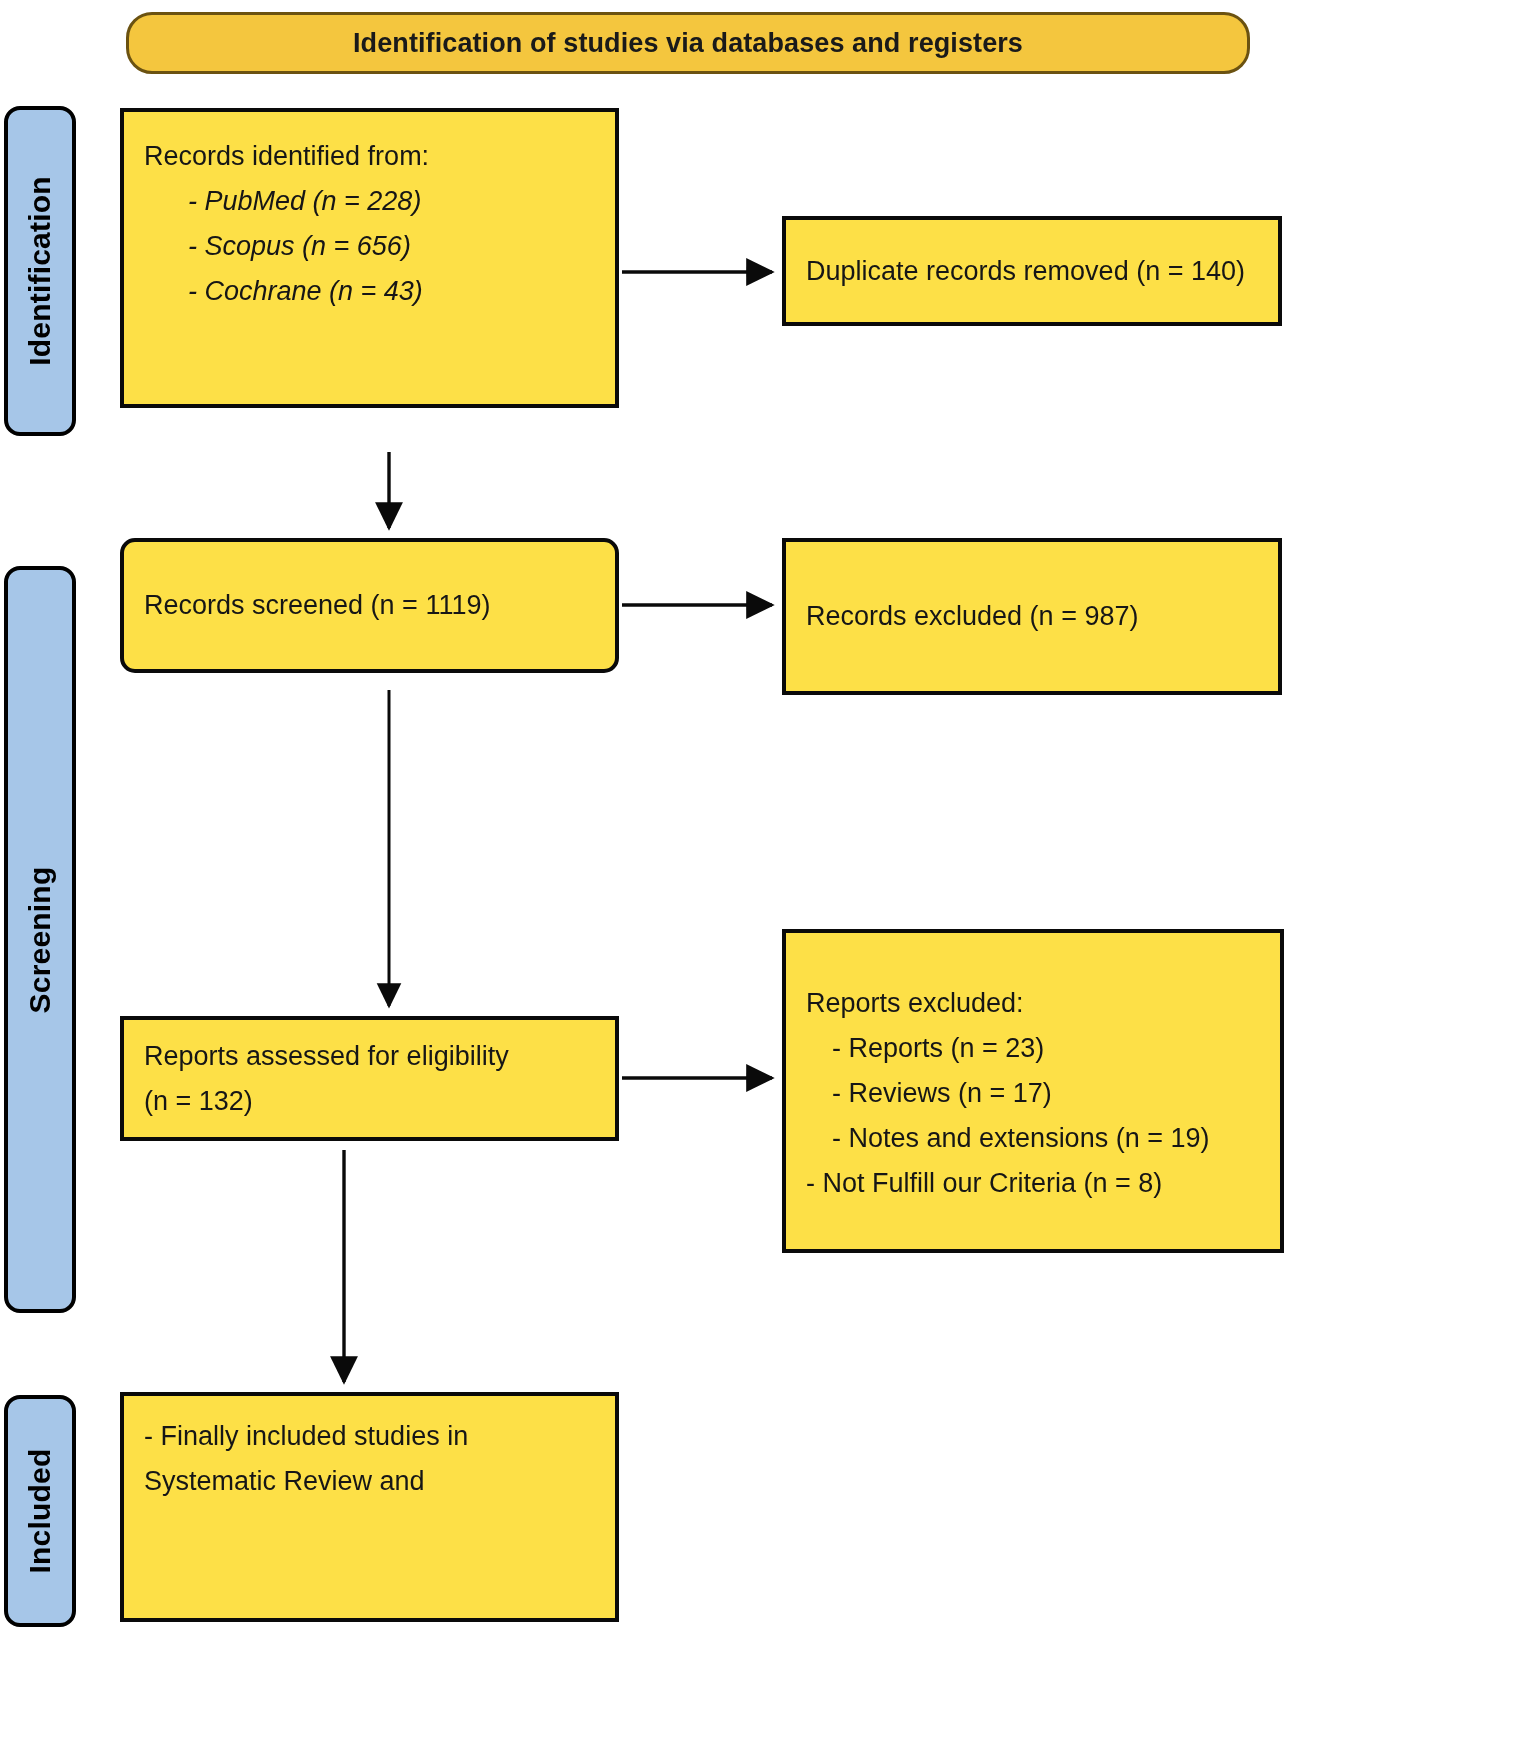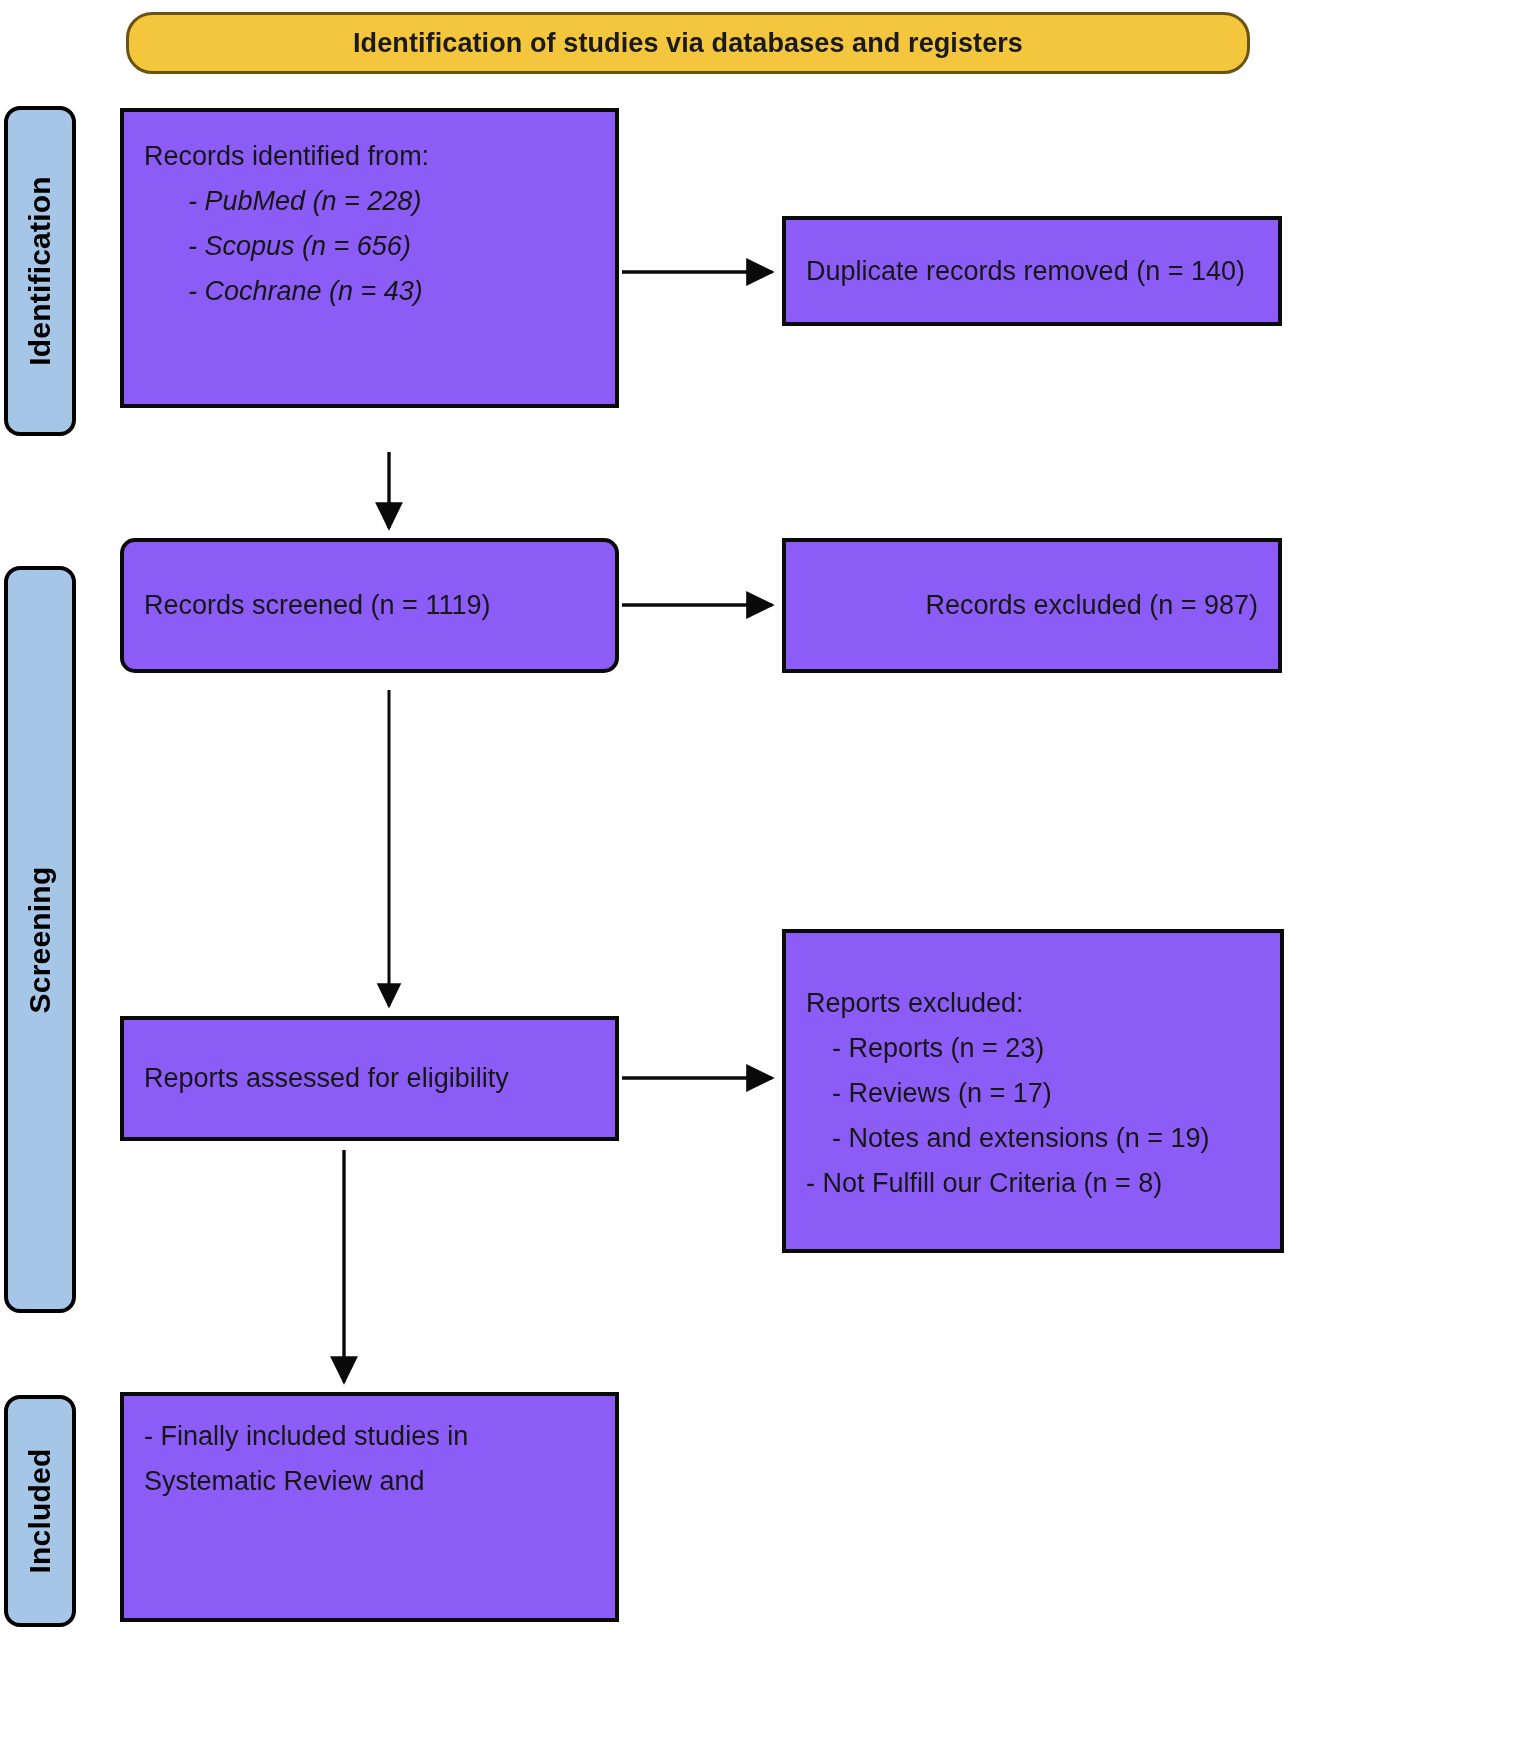--- a/index.html
+++ b/index.html
@@ -61,21 +61,21 @@
     color: #000000;
     letter-spacing: 0.2px;
   }
   #stage-identification { left: 4px;  top: 106px;  width: 72px;  height: 330px; }
   #stage-screening      { left: 4px;  top: 566px;  width: 72px;  height: 747px; }
   #stage-included       { left: 4px;  top: 1395px; width: 72px;  height: 232px; }
 
   
   .flow-box {
     position: absolute;
-    background: #8b5cf6;
+    background: #fde047;
     border: 4px solid #0a0a0a;
     box-sizing: border-box;
     padding: 18px 20px;
     display: flex;
     flex-direction: column;
     justify-content: center;
   }
   .flow-box .line {
     font-size: 27px;
     line-height: 45px;
@@ -90,21 +90,21 @@
     padding-left: 26px;
   }
   .flow-box.top-align {
     justify-content: flex-start;
   }
 
   
   #box-records-identified   { left: 120px; top: 108px;  width: 499px; height: 300px; }
   #box-duplicates-removed   { left: 782px; top: 216px;  width: 500px; height: 110px; }
   #box-records-screened     { left: 120px; top: 538px;  width: 499px; height: 135px; border-radius: 15px; }
-  #box-records-excluded     { left: 782px; top: 538px;  width: 500px; height: 135px; align-items: flex-end; }
+  #box-records-excluded     { left: 782px; top: 538px;  width: 500px; height: 157px; }
   #box-reports-assessed     { left: 120px; top: 1016px; width: 499px; height: 125px; }
   #box-reports-excluded     { left: 782px; top: 929px;  width: 502px; height: 324px; justify-content: center; }
   #box-final-included       { left: 120px; top: 1392px; width: 499px; height: 230px; }
 
   #box-records-identified .inner,
   #box-reports-excluded .inner {
     margin-top: 4px;
   }
 
   
@@ -172,20 +172,21 @@
   <div class="flow-box" id="box-records-screened">
     <div class="line">Records screened (n = 1119)</div>
   </div>
 
   <div class="flow-box" id="box-records-excluded">
     <div class="line">Records excluded (n = 987)</div>
   </div>
 
   <div class="flow-box" id="box-reports-assessed">
     <div class="line">Reports assessed for eligibility</div>
+    <div class="line">(n = 132)</div>
   </div>
 
   <div class="flow-box top-align" id="box-reports-excluded">
     <div class="inner">
       <div class="line">Reports excluded:</div>
       <div class="line indent-sm">- Reports (n = 23)</div>
       <div class="line indent-sm">- Reviews (n = 17)</div>
       <div class="line indent-sm">- Notes and extensions (n = 19)</div>
       <div class="line">- Not Fulfill our Criteria (n = 8)</div>
     </div>

